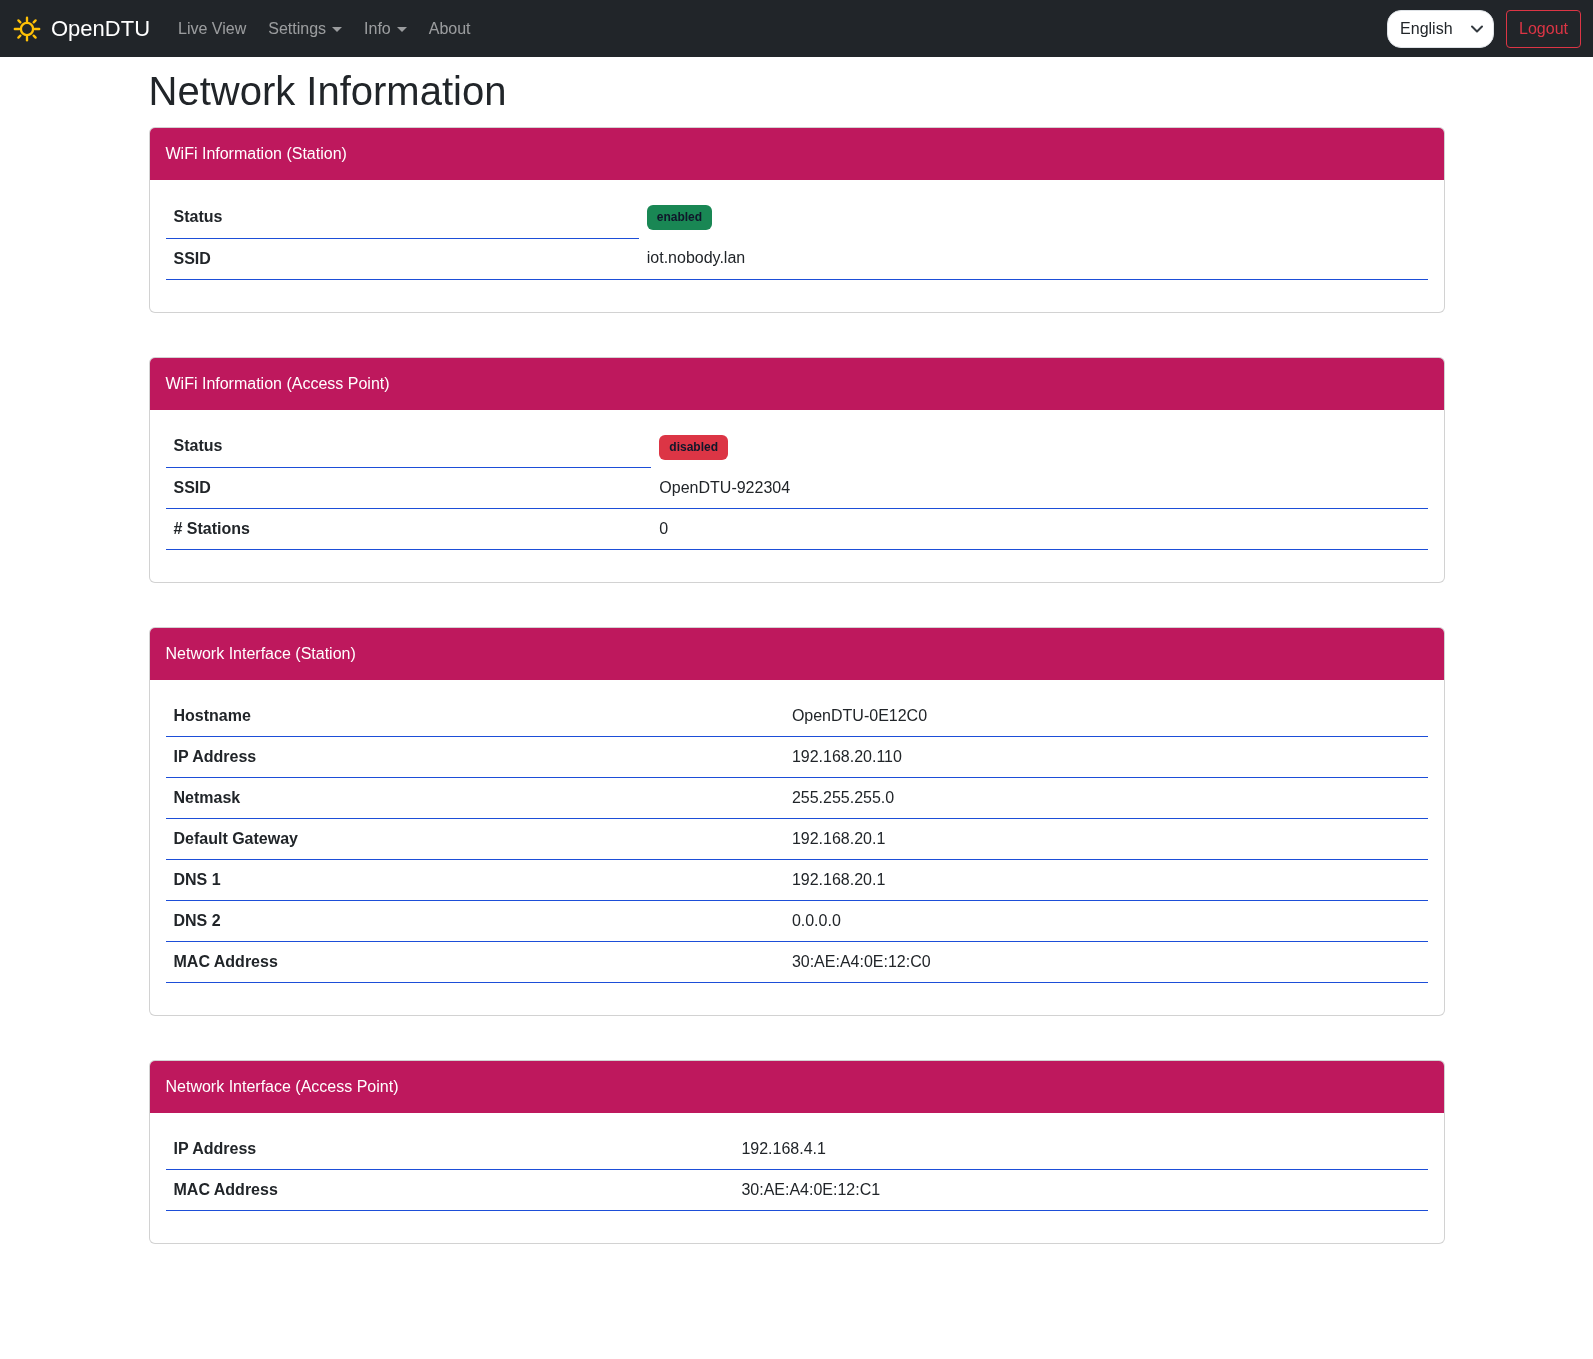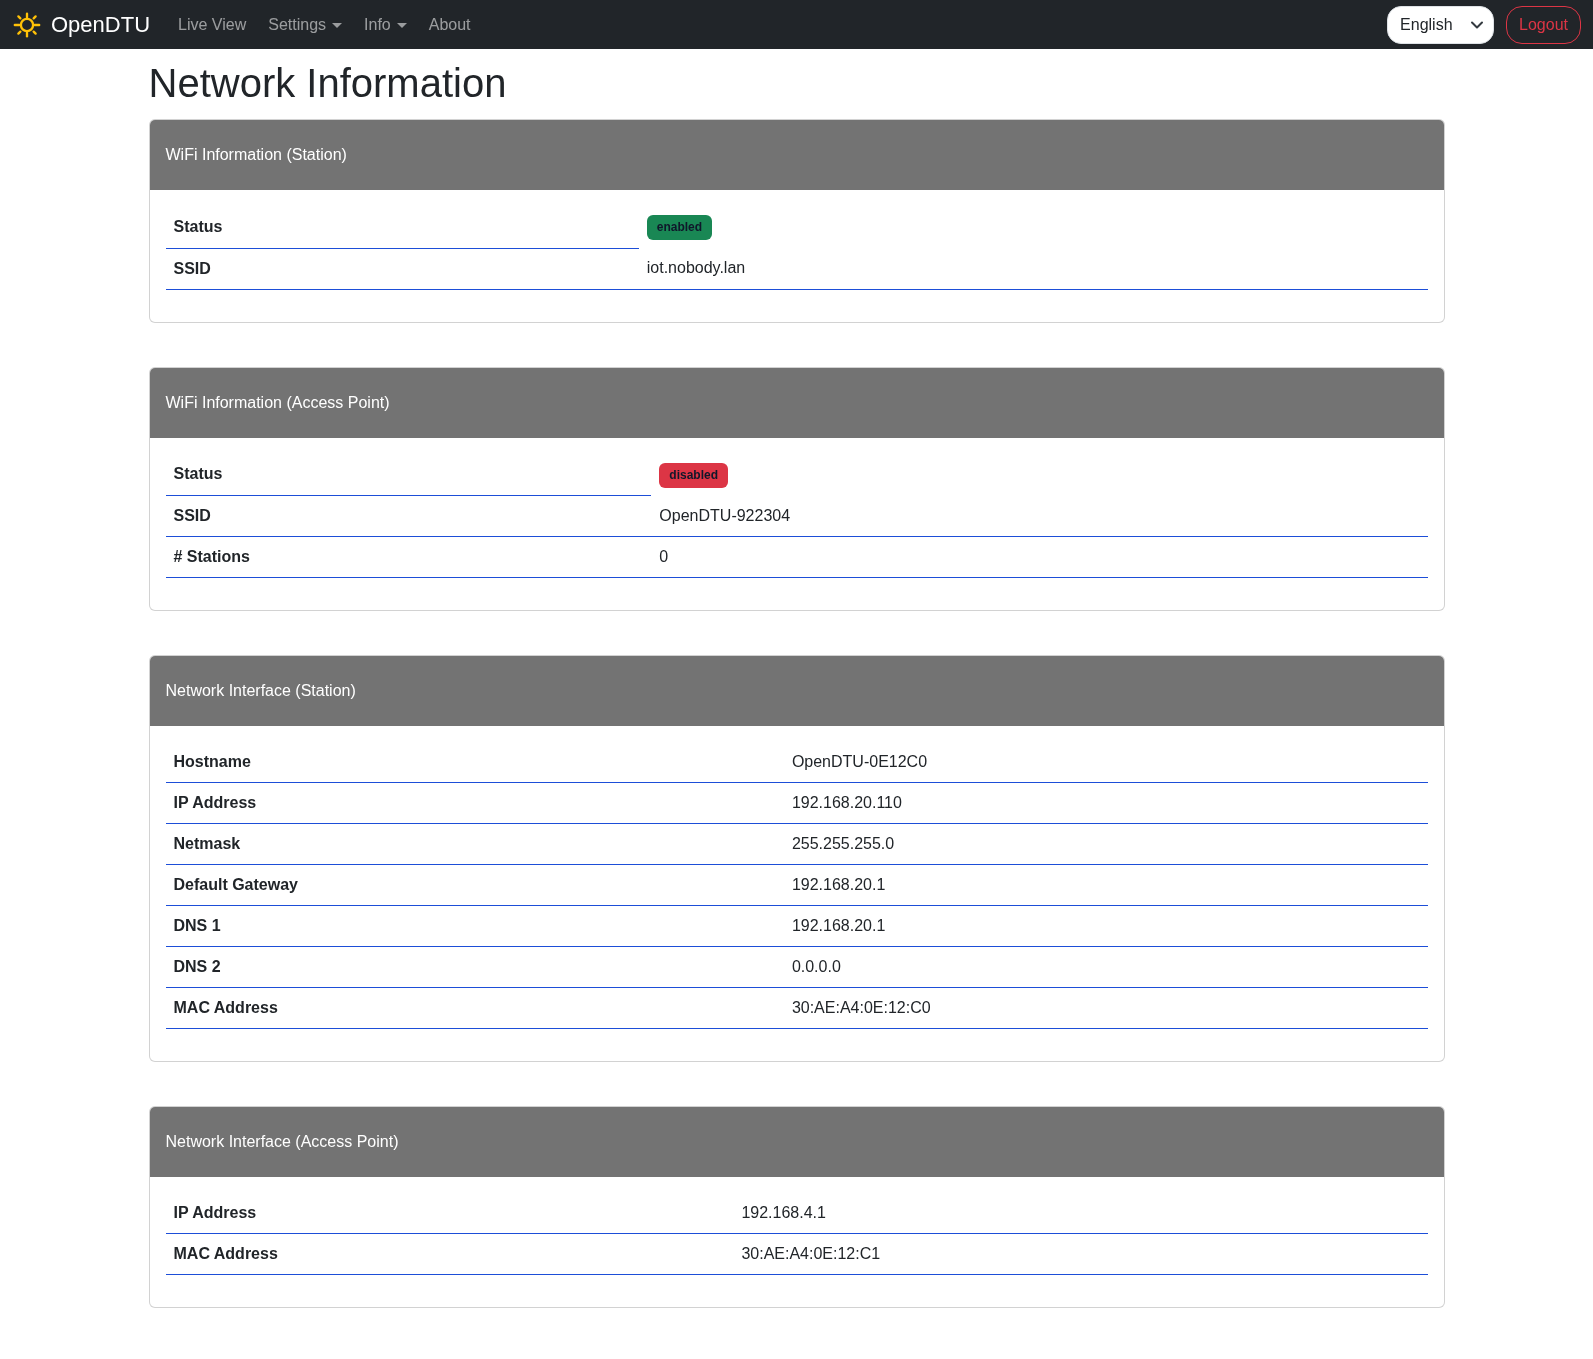--- a/index.html
+++ b/index.html
@@ -8,21 +8,21 @@
     width: 1593px;
     min-height: 1359px;
     background: #ffffff;
     font-family: "Liberation Sans", sans-serif;
     color: #212529;
     font-size: 16px;
   }
 
   
   .navbar {
-    height: 49px;
+    height: 57px;
     background: #212529;
     display: flex;
     align-items: center;
     padding: 0 12px;
   }
   .brand {
     display: flex;
     align-items: center;
     gap: 9px;
     color: #ffffff;
@@ -76,21 +76,21 @@
     right: 9px;
     top: 11px;
     pointer-events: none;
     line-height: 0;
   }
   .logout-btn {
     height: 38px;
     background: transparent;
     color: #dc3545;
     border: 1px solid #dc3545;
-    border-radius: 16px;
+    border-radius: 4px;
     font-size: 16px;
     font-family: "Liberation Sans", sans-serif;
     padding: 6px 12px;
     cursor: pointer;
   }
 
   
   .container {
     width: 1296px;
     margin: 0 auto;
@@ -105,24 +105,24 @@
   }
 
   
   .card {
     background: #ffffff;
     border: 1px solid rgba(0,0,0,0.175);
     border-radius: 6px;
     margin-bottom: 44px;
   }
   .card-header {
-    background: #737373;
+    background: #be185d;
     color: #ffffff;
     font-size: 16px;
-    padding: 24px 16px;
+    padding: 15px 16px;
     border-radius: 5px 5px 0 0;
     line-height: 22px;
   }
   .card-body { padding: 16px; }
 
   table.tbl {
     width: 100%;
     border-collapse: collapse;
     table-layout: fixed;
     margin-bottom: 16px;

